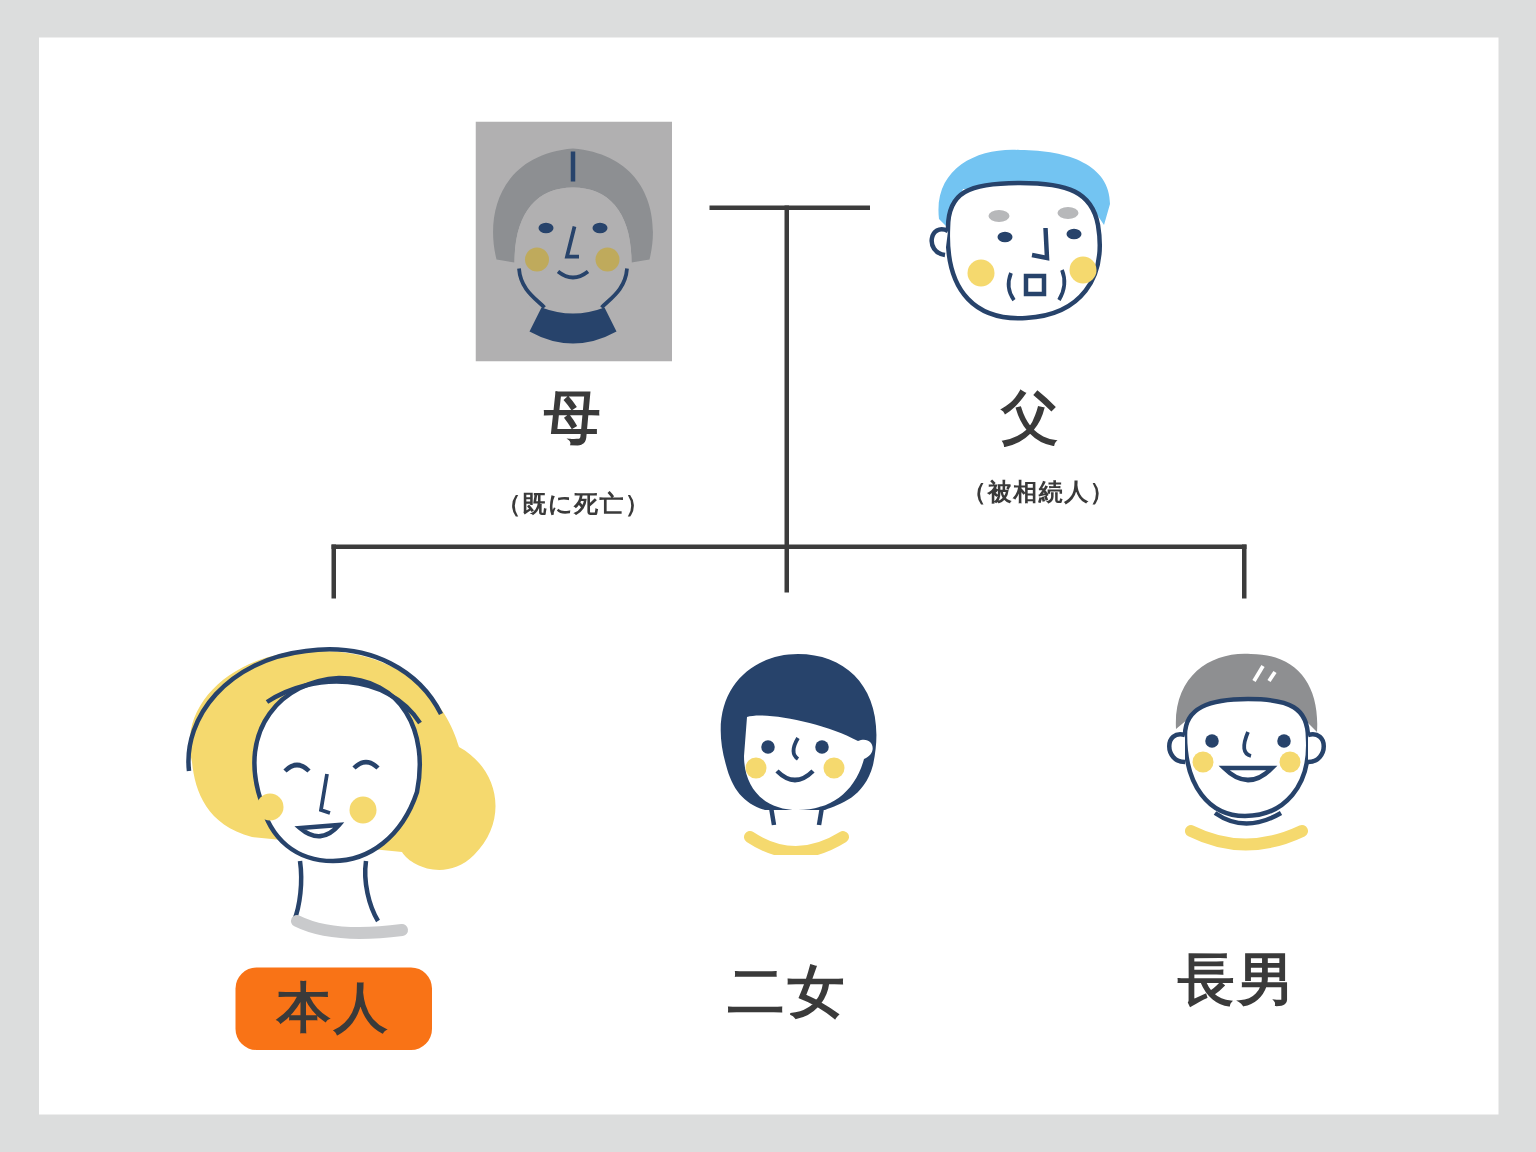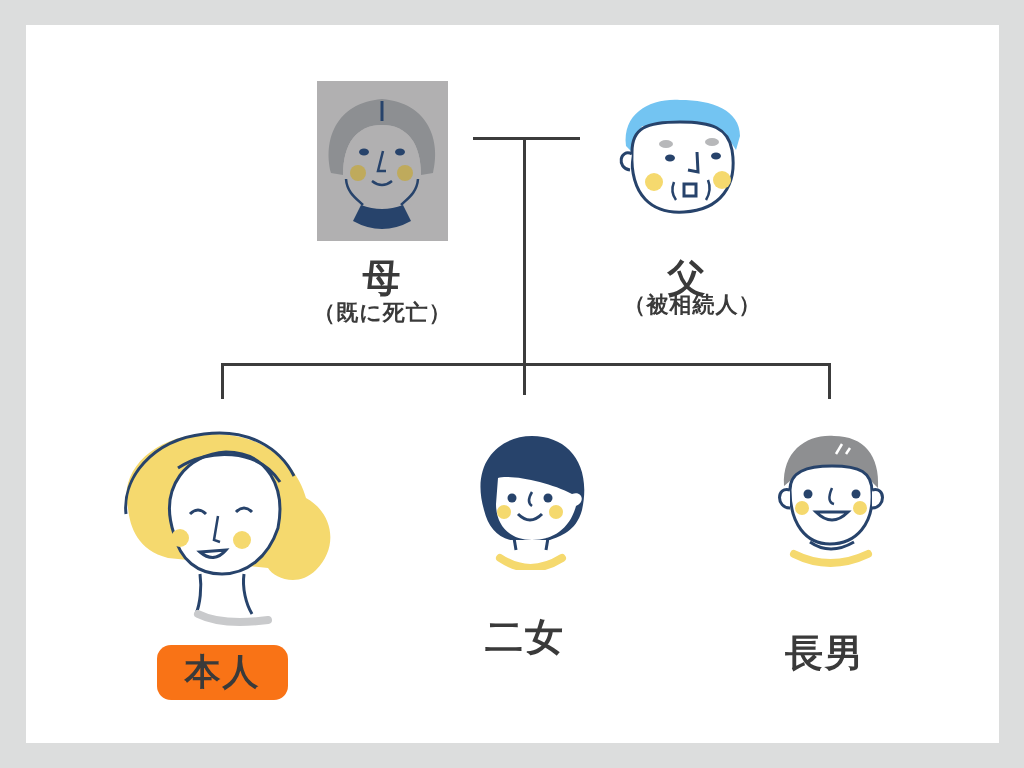--- a/index.html
+++ b/index.html
@@ -3,21 +3,21 @@
 <meta charset="utf-8">
 <style>
   html,body{margin:0;padding:0;}
   body{width:1024px;height:768px;background:#dcdddd;position:relative;overflow:hidden;
        font-family:"DejaVu Sans","Liberation Sans",sans-serif;}
   .panel{position:absolute;left:26px;top:25px;width:973px;height:718px;background:#ffffff;}
   .line{position:absolute;background:#3c3c3c;}
   .person{position:absolute;}
   .label{position:absolute;text-align:center;color:#3a3a3a;font-weight:bold;white-space:nowrap;}
   .label.big{font-size:38px;letter-spacing:2px;}
-  .label.sub{font-size:22px;letter-spacing:1px;}
+  .label.sub{font-size:16px;letter-spacing:1px;margin-top:28px;}
   .badge{position:absolute;left:157px;top:645px;width:131px;height:55px;border-radius:14px;
          background:#f97316;color:#3a3a3a;font-weight:bold;font-size:36px;letter-spacing:2px;
          display:flex;align-items:center;justify-content:center;}
   svg{display:block;}
 </style>
 </head>
 <body>
 
 <div class="panel"></div>
 
@@ -94,21 +94,21 @@
     <circle cx="78" cy="66" r="4.5" fill="#27436b"></circle>
     <path d="M62 60 Q56 70 62 74" fill="none" stroke="#27436b" stroke-width="2.5"></path>
     <circle cx="34" cy="80" r="7" fill="#f5d96e"></circle>
     <circle cx="86" cy="80" r="7" fill="#f5d96e"></circle>
     <path d="M48 82 Q60 94 72 82" fill="none" stroke="#27436b" stroke-width="3"></path>
     <path d="M44 106 L46 118" stroke="#27436b" stroke-width="3"></path>
     <path d="M78 106 L76 118" stroke="#27436b" stroke-width="3"></path>
     <path d="M30 126 Q60 146 92 126" fill="none" stroke="#f5d96e" stroke-width="8" stroke-linecap="round"></path>
   </svg>
 </div>
-<div class="label big" style="left:460px;top:612px;width:130px;font-family:Liberation Serif, serif;">二女</div>
+<div class="label big" style="left:460px;top:636px;width:130px;font-family:Liberation Serif, serif;">二女</div>
 
 <div class="person" style="left:772px;top:432px;width:116px;height:138px;">
   <svg width="116" height="138" viewBox="0 0 116 138">
     <path d="M12 54 C10 18 36 2 62 4 C92 4 108 24 106 56 L94 44 L24 44 Z" fill="#8e8f91"></path>
     <path d="M70 12 L64 22" stroke="#fff" stroke-width="2.5"></path>
     <path d="M78 16 L74 22" stroke="#fff" stroke-width="2.5"></path>
     <path d="M18 58 C18 40 34 34 60 34 C88 34 100 40 100 60 C102 92 84 112 58 112 C34 112 18 92 18 58Z" fill="#fff" stroke="#27436b" stroke-width="3"></path>
     <path d="M18 58 C4 54 4 76 18 76" fill="#fff" stroke="#27436b" stroke-width="3"></path>
     <path d="M100 58 C114 54 114 76 100 76" fill="#fff" stroke="#27436b" stroke-width="3"></path>
     <circle cx="36" cy="62" r="4.5" fill="#27436b"></circle>

